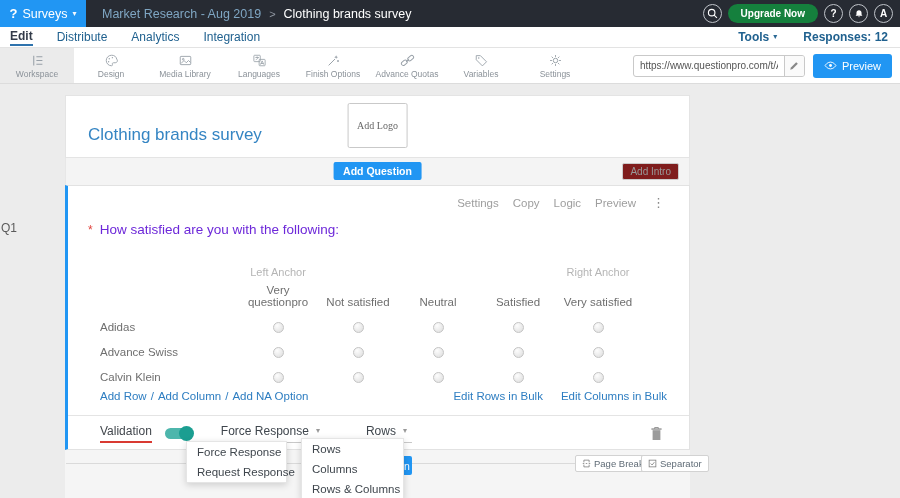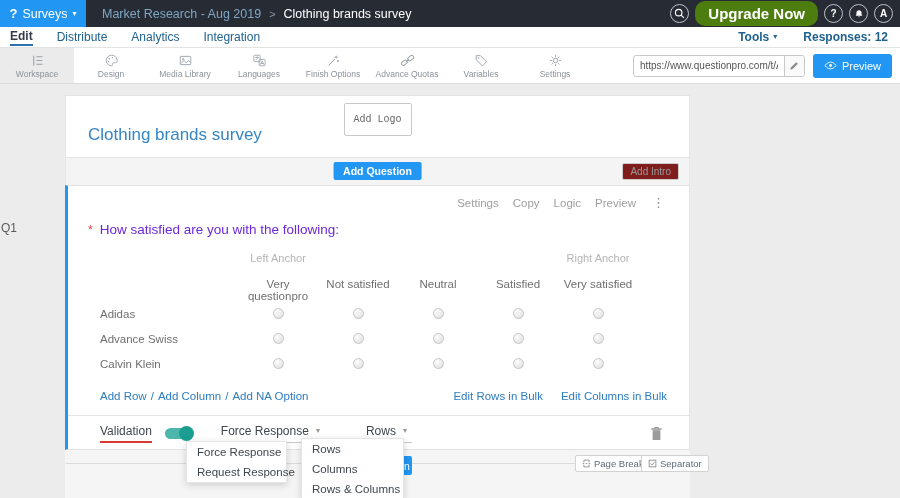--- a/index.html
+++ b/index.html
@@ -12,21 +12,21 @@
   .logo-area{width:86px;height:100%;background:#2196f3;display:flex;align-items:center;justify-content:center;gap:5px;cursor:pointer}
   .logo-glyph{font-weight:700;font-size:13px;line-height:1}
   .product-label{font-size:12.5px}
   .caret{font-size:8px;line-height:1;opacity:.95}
   .breadcrumb{display:flex;gap:8px;margin-left:16px;font-size:12.5px;align-items:center}
   .bc-folder{color:#7fa6c3;cursor:pointer}
   .bc-sep{color:#9097a1;font-size:11px}
   .bc-survey{color:#fff}
   .topbar-right{margin-left:auto;display:flex;align-items:center;gap:6px;padding-right:7px}
   .circle-btn{width:19px;height:19px;border:1.5px solid #bfc3c9;border-radius:50%;display:flex;align-items:center;justify-content:center;font-size:10px;font-weight:700;color:#fff;cursor:pointer;background:transparent}
-  .upgrade-btn{background:#4d7c0f;color:#fff;font-size:15px;font-weight:700;padding:4px 13px;border-radius:10px;border:none;cursor:pointer;font-family:inherit}
+  .upgrade-btn{background:#15803d;color:#fff;font-size:10px;font-weight:700;padding:4px 13px;border-radius:10px;border:none;cursor:pointer;font-family:inherit}
 
   
   .navbar{height:21px;background:#fff;display:flex;align-items:center;padding:0 12px 0 10px;border-bottom:1px solid #e3e3e3;font-size:12px;position:relative;z-index:39}
   #nav-items{display:flex;gap:24px;align-items:center}
   .nav-item{color:#20618f;cursor:pointer}
   .nav-item.active{color:#333b49;font-weight:700;border-bottom:2px solid #2f73ad;padding-bottom:1px}
   .nav-right{margin-left:auto;display:flex;gap:26px;align-items:flex-end;color:#20618f;font-weight:600}
   .nav-tools{display:flex;align-items:center;gap:4px;cursor:pointer}
   .nav-tools .caret{color:#20618f}
   .nav-responses{cursor:pointer}
@@ -40,39 +40,39 @@
   .tool-label{font-size:8.5px;color:#8b9299;white-space:nowrap}
   .toolbar-right{margin-left:auto;display:flex;align-items:center;gap:8px;padding-right:8px}
   .url-box{display:flex;align-items:center;border:1px solid #c9c9c9;border-radius:3px;height:22px;background:#fff;overflow:hidden}
   .url-input{border:none;outline:none;width:150px;font-size:10px;color:#555;padding:0 6px;font-family:inherit;background:#fff}
   .pencil-seg{width:20px;height:100%;border-left:1px solid #c9c9c9;display:flex;align-items:center;justify-content:center;background:#fafafa;cursor:pointer}
   .preview-btn{background:#2196f3;border:none;color:#fff;height:24px;padding:0 11px;border-radius:3px;font-size:11px;display:flex;align-items:center;gap:5px;cursor:pointer;font-family:inherit}
 
   
   .q1-label{position:absolute;left:1px;top:221px;font-size:12px;color:#5a5a5a}
   .header-card{position:absolute;left:65px;top:95px;width:625px;height:63px;background:#fff;border:1px solid #e4e4e4}
-  .add-logo-btn{position:absolute;left:50%;transform:translateX(-50%);top:7px;background:#fff;border:1px solid #c9c9c9;border-radius:2px;font-size:10px;color:#666;padding:10px 9px;cursor:pointer;font-family:Liberation Mono, monospace}
+  .add-logo-btn{position:absolute;left:50%;transform:translateX(-50%);top:7px;background:#fff;border:1px solid #c9c9c9;border-radius:2px;font-size:10px;color:#666;padding:16px 9px;cursor:pointer;font-family:Liberation Serif, serif}
   .survey-title{position:absolute;left:22px;top:29px;font-size:17px;color:#3585c3;cursor:text}
 
   
   .subheader{position:absolute;left:65px;top:158px;width:625px;height:27px;background:#f4f4f4;border-left:1px solid #e7e7e7;border-right:1px solid #e7e7e7}
   .add-question-top{position:absolute;left:50%;transform:translateX(-50%);top:4px;background:#2196f3;color:#fff;border:none;border-radius:2px;font-size:10.5px;font-weight:600;padding:3px 10px;cursor:pointer;font-family:inherit}
   .add-intro-btn{position:absolute;right:10px;top:5px;background:#7f1d1d;border:1px solid #ccc;border-radius:2px;font-size:10px;color:#999;padding:2px 7px;cursor:pointer;font-family:inherit}
 
   
   .question-card{position:absolute;left:65px;top:185px;width:625px;height:265px;background:#fff;border:1px solid #e2e2e2;border-left:3px solid #2196f3}
   .q-actions{position:absolute;top:10px;right:24px;display:flex;gap:14px;align-items:center;font-size:11.5px;color:#9e9e9e}
   .q-action{cursor:pointer}
   .kebab{font-size:13px;color:#8a8a8a;margin-left:2px;cursor:pointer;line-height:1}
   .q-text-row{position:absolute;top:36px;left:20px;display:flex;gap:7px;align-items:baseline}
   .req{color:#e0433d;font-size:12px}
   .q-text{font-size:13.5px;font-weight:400;color:#6d28d9;cursor:text}
 
   .matrix{position:absolute;top:66px;left:0;width:100%}
-  .m-row{display:flex;align-items:flex-start;height:25px}
+  .m-row{display:flex;align-items:flex-end;height:25px}
   .m-row.m-anchors{height:26px}
   .m-row.m-headers{height:30px}
   .m-label{width:170px;padding-left:32px;font-size:11.5px;color:#6f6f6f}
   .m-cell{width:80px;display:flex;justify-content:center;text-align:center;font-size:11.5px;color:#666}
   .m-anchor{color:#b5b5b5;font-size:11px}
   .m-head{color:#6f6f6f}
   .radio{width:11px;height:11px;border-radius:50%;border:1px solid #c4c4c4;background:radial-gradient(circle at 35% 30%,#fdfdfd,#dcdcdc);cursor:pointer}
 
   .links-row{position:absolute;top:204px;left:32px;font-size:11.5px;color:#2d7dc1;display:flex;align-items:center}
   .link{cursor:pointer;white-space:nowrap}

